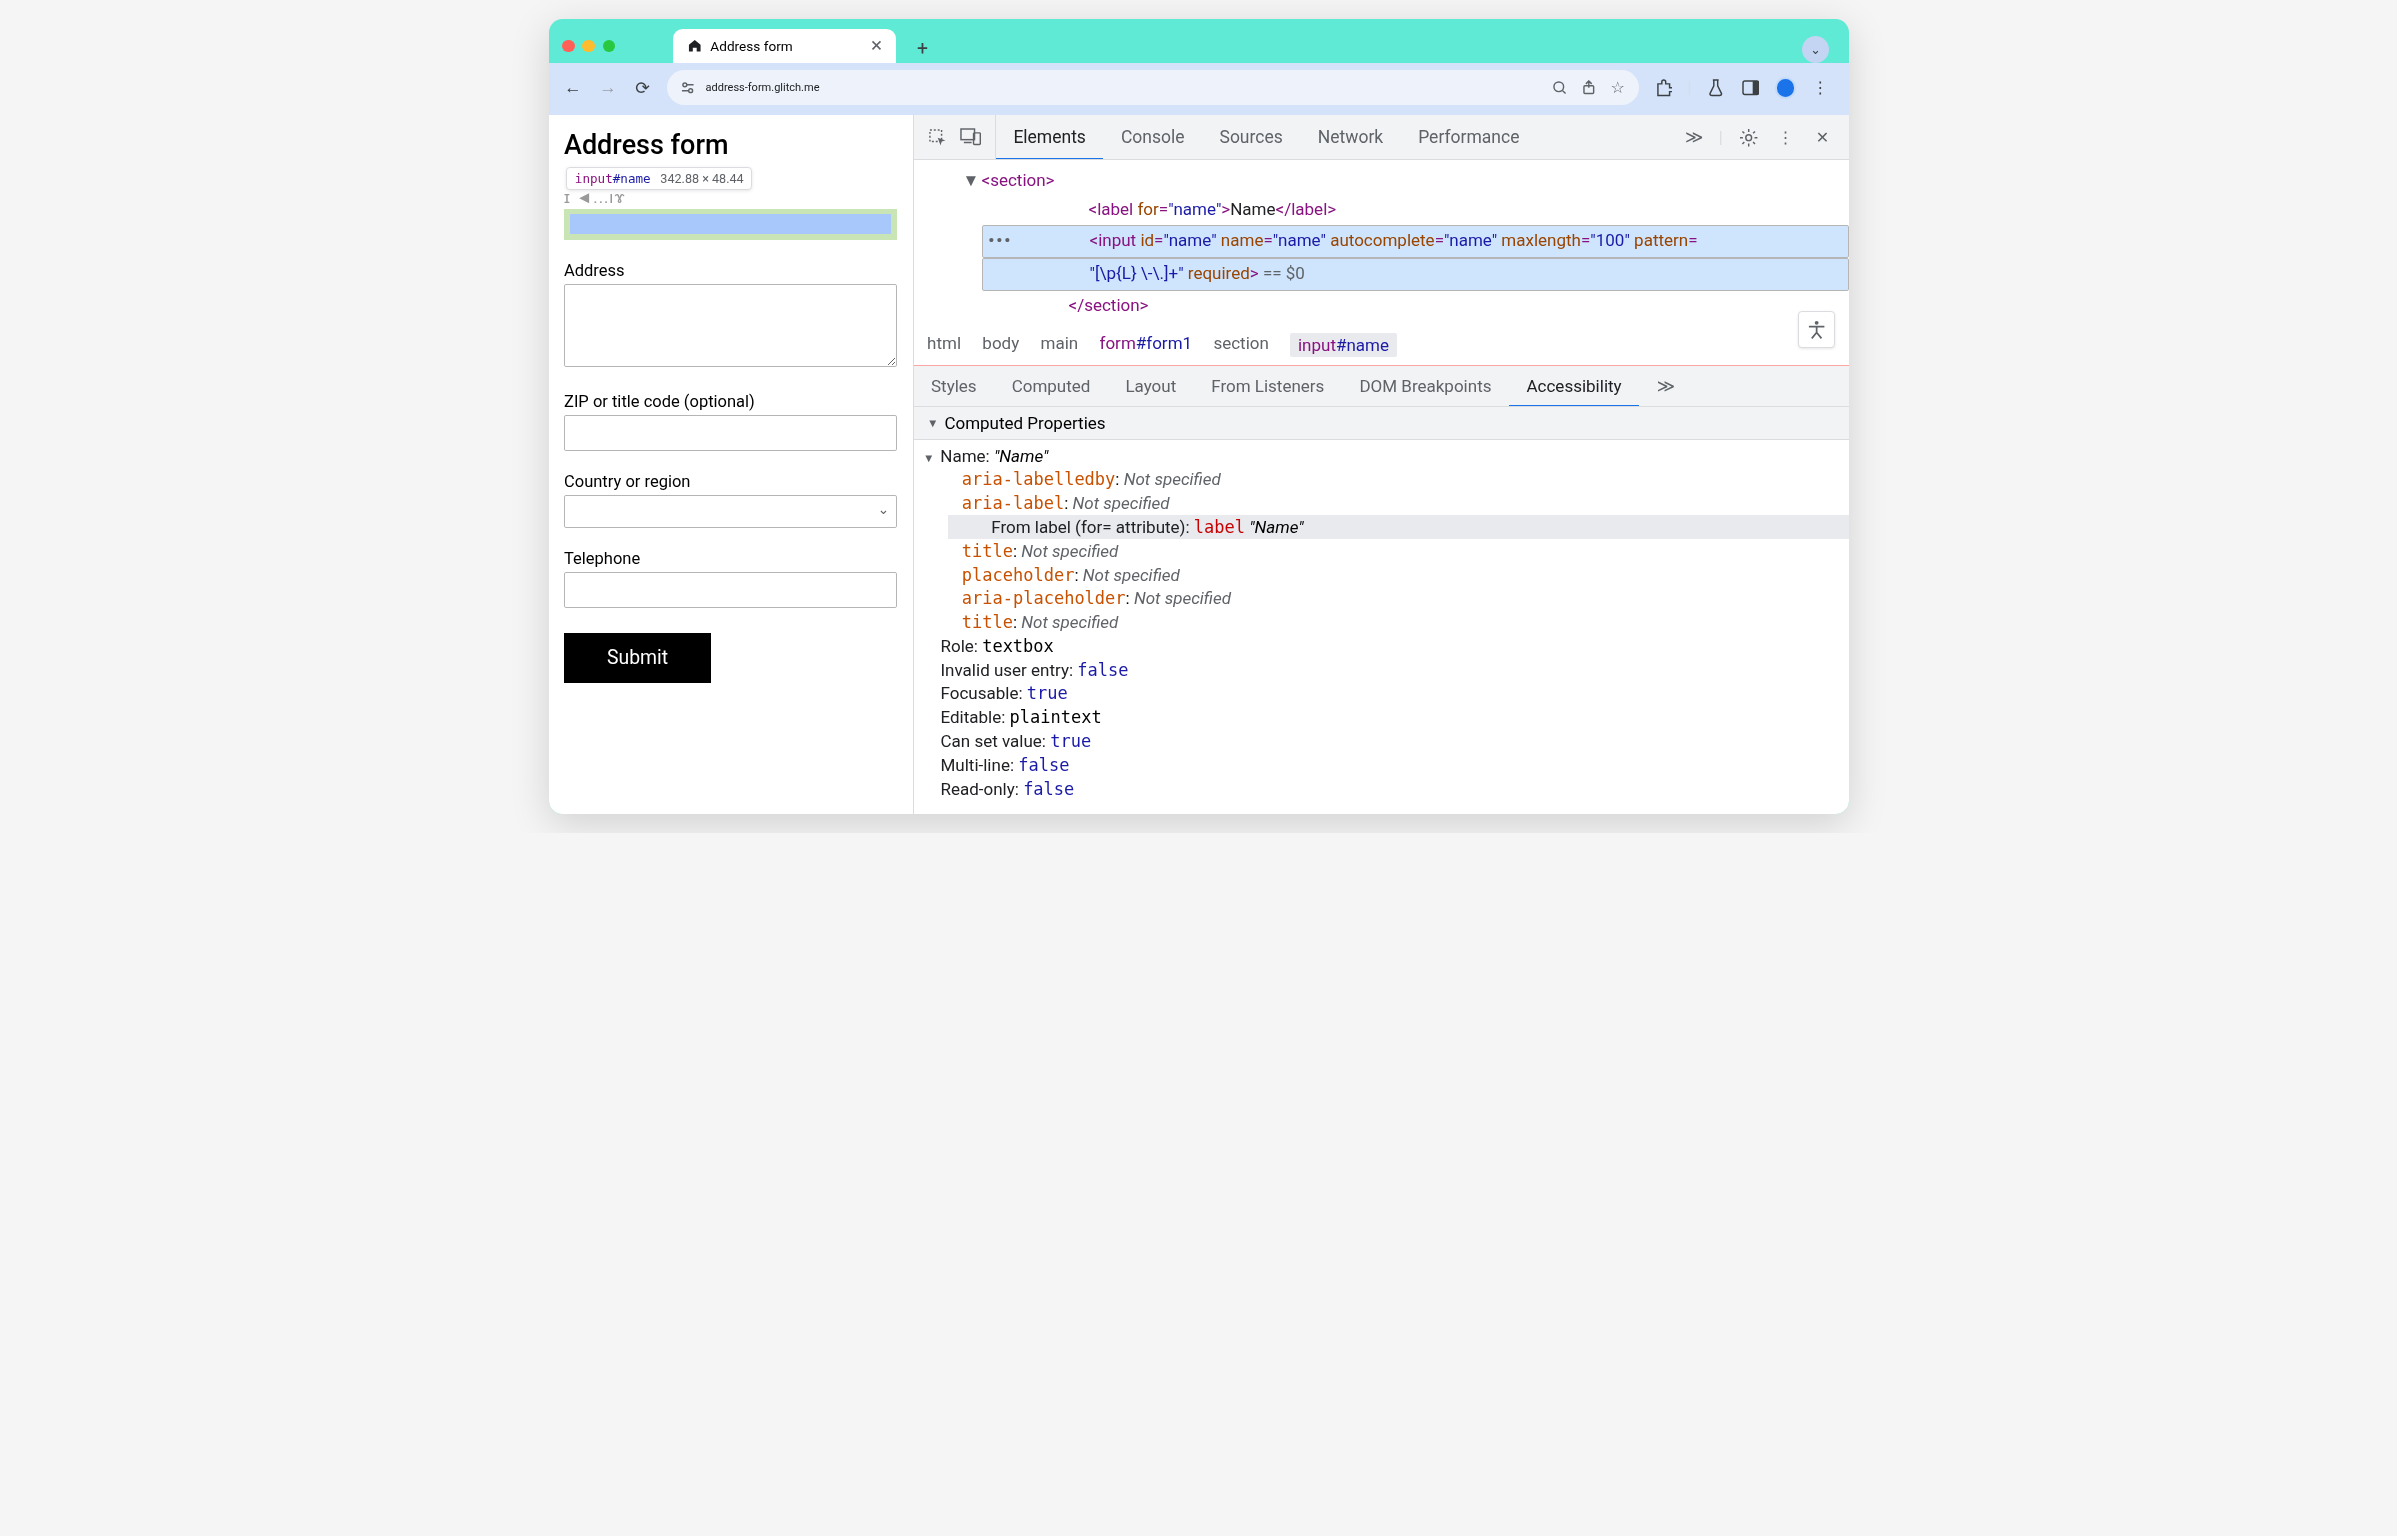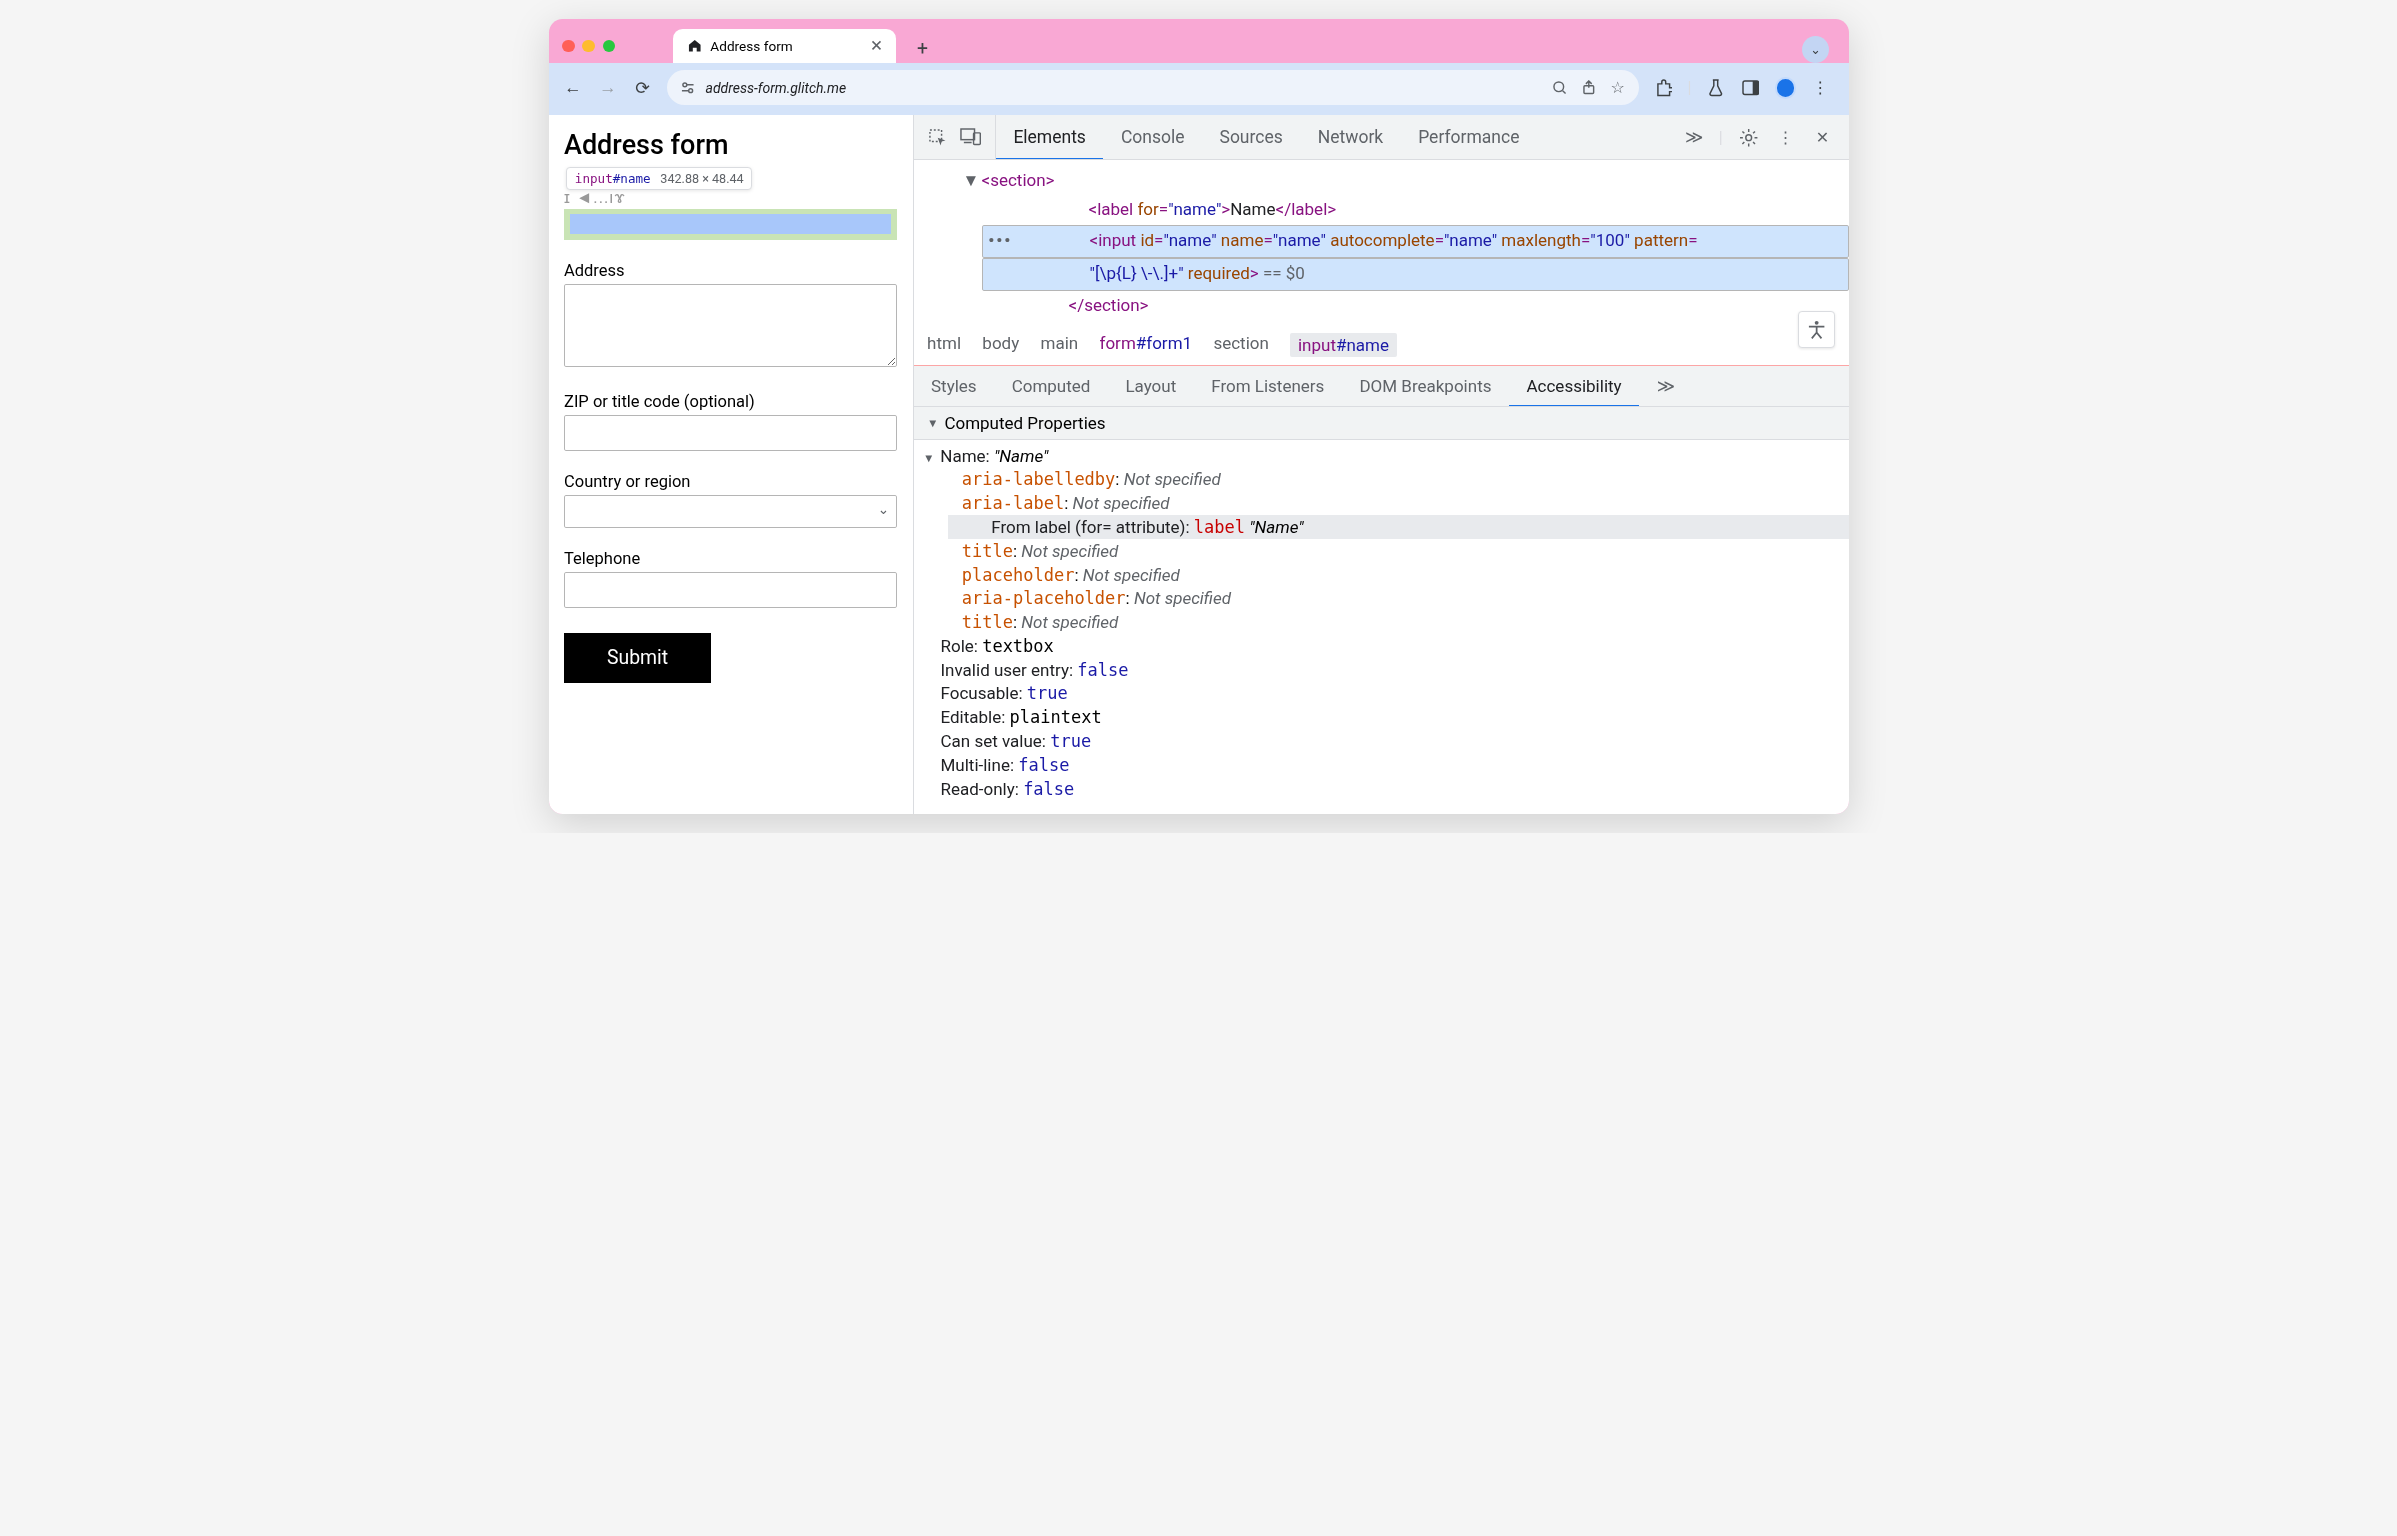--- a/index.html
+++ b/index.html
@@ -1,32 +1,32 @@
 <!DOCTYPE html>
 <html><head>
 <meta charset="utf-8">
 <style>
   * { box-sizing: border-box; margin: 0; padding: 0; font-family: -apple-system, BlinkMacSystemFont, "Segoe UI", Roboto, Arial, sans-serif; }
   body { background: #f5f5f5; padding: 19.4px; }
-  .window { width: 1300px; margin: 0 auto; background: #f9a8d4; border-radius: 13.6px; overflow: hidden; box-shadow: 0 9.7px 39px rgba(0,0,0,0.15); }
+  .window { width: 1300px; margin: 0 auto; background: #5eead4; border-radius: 13.6px; overflow: hidden; box-shadow: 0 9.7px 39px rgba(0,0,0,0.15); }
   .titlebar { display:flex; align-items:center; padding: 9.7px 13.6px 0 13.6px; }
   .traffic { display:flex; gap:7.8px; margin-right:58px; }
   .dot { width:12.6px; height:12.6px; border-radius:50%; }
   .dot.r{background:#ff5f57;} .dot.y{background:#febc2e;} .dot.g{background:#28c840;}
   .tabs { display:flex; align-items:flex-end; flex:1; }
   .tab { background:#fff; border-radius:9.7px 9.7px 0 0; padding:7.8px 13.6px; display:flex; align-items:center; gap:7.8px; min-width:223px; font-size:13.6px; }
   .tab .favicon { width:15.5px; height:15.5px; display:inline-flex; align-items:center; justify-content:center; }
   .tab .close { margin-left:auto; color:#5f6368; font-size:15.5px; }
   .newtab { width:29px; height:29px; display:flex; align-items:center; justify-content:center; margin-left:11.6px; font-size:19.4px; color:#3c4043; border-radius:50%; }
   .tabs-collapse { margin-left:auto; width:27px; height:27px; border-radius:50%; background:#c3d5f3; display:flex; align-items:center; justify-content:center; font-size:12.6px; color:#3c4043; margin-right:5.8px;}
   .toolbar { background:#d4e3f9; padding:7.8px 13.6px 9.7px 13.6px; display:flex; align-items:center; gap:13.6px; }
   .navbtn { width:21.3px; height:21.3px; display:flex; align-items:center; justify-content:center; color:#3c4043; font-size:17.5px; }
   .navbtn.disabled{color:#9aa0a6;}
   .omnibox { flex:1; background:#eef3fb; border-radius:19.4px; height:35px; display:flex; align-items:center; padding:0 13.6px; gap:9.7px; }
-  .omnibox-url{ font-size:14px; color:#202124;font-style:italic; }
+  .omnibox-url{ font-size:11px; color:#202124; }
   .omnibox .micon{width:15.5px;height:15.5px;display:inline-flex;align-items:center;justify-content:center;color:#5f6368;}
   .omni-actions{display:flex;gap:13.6px;margin-left:auto;align-items:center;}
   .tb-right{display:flex;align-items:center;gap:13.6px;padding-right:3.9px;}
   .tb-icon{width:21.3px;height:21.3px;display:flex;align-items:center;justify-content:center;color:#3c4043;}
   .avatar{width:21.3px;height:21.3px;border-radius:50%;background:#1a73e8;border:2.9px solid #c3dafc;}
   .content { display:flex; background:#fff; }
   .left { width:365px; padding:13.6px 15.5px; border-right:1px solid #dadce0; position:relative; }
   .h1 { font-size:27px; font-weight:500; margin-bottom:9.7px; }
   .tooltip { position:absolute; top:52px; left:17.5px; background:#fff; border:1px solid #dadce0; border-radius:3.9px; padding:2.9px 7.8px; font-size:12.6px; box-shadow:0 1px 3.9px rgba(0,0,0,.1); display:flex; gap:9.7px; align-items:center; }
   .tooltip .tag{color:#881280;font-family:ui-monospace,Menlo,Consolas,monospace;}

